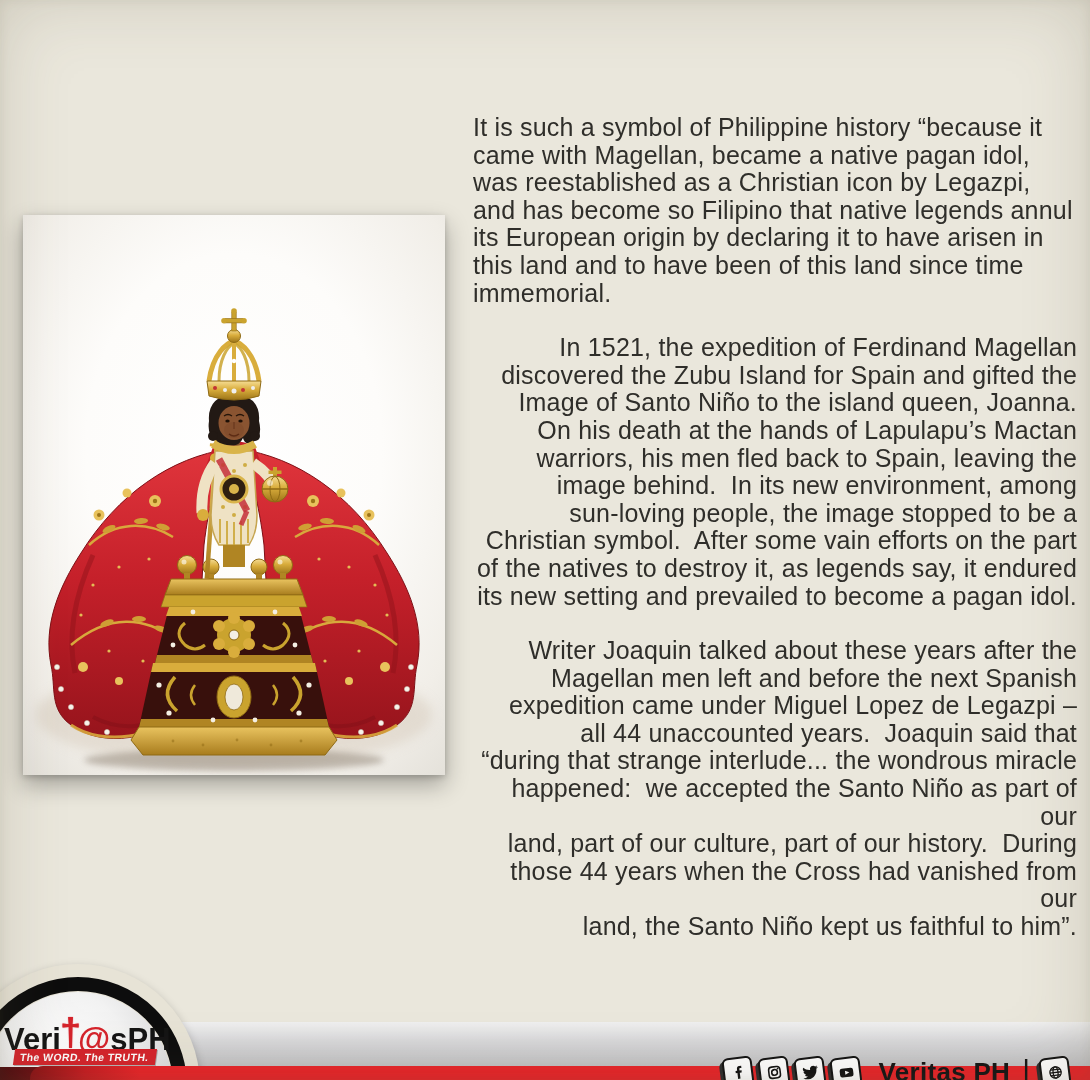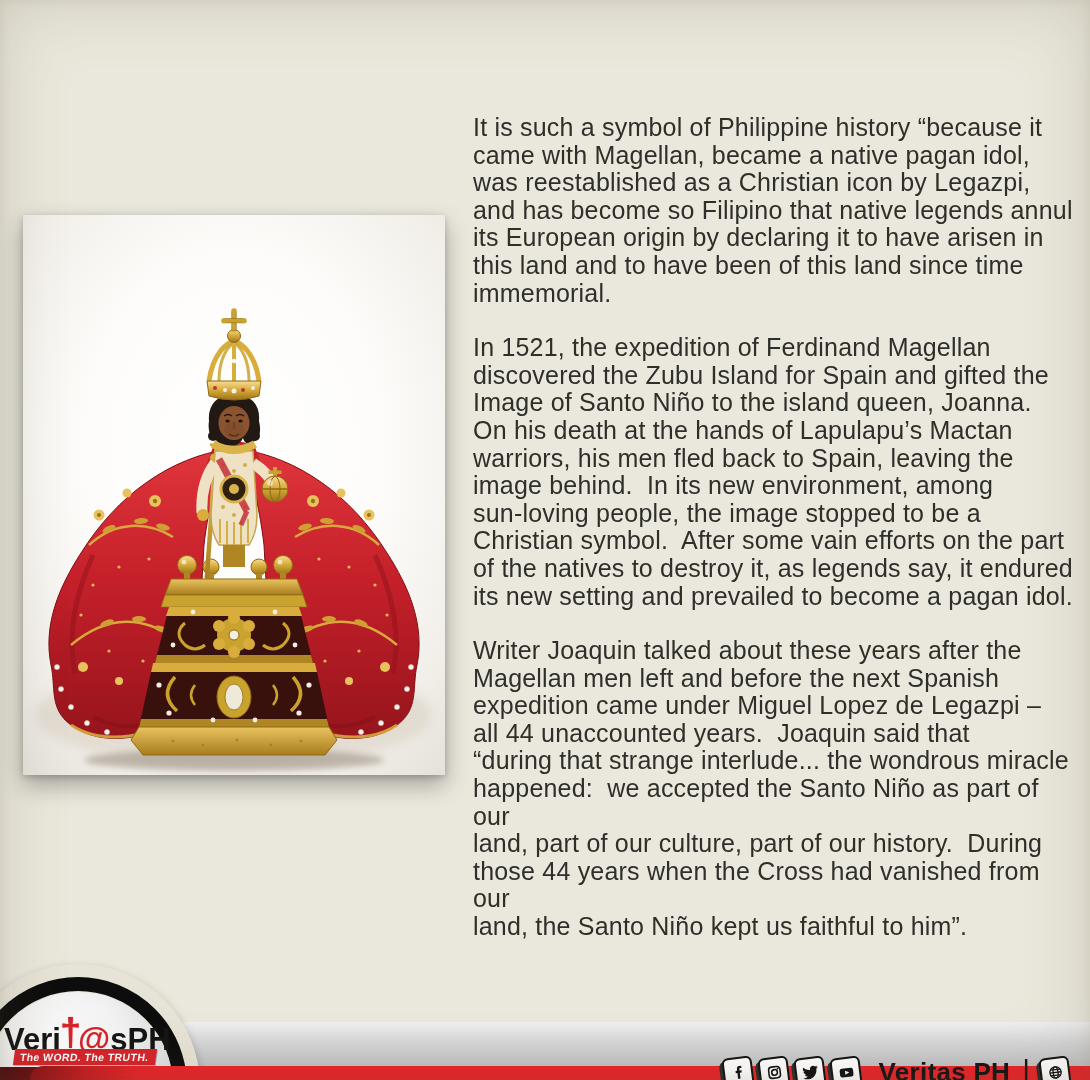--- a/index.html
+++ b/index.html
@@ -18,21 +18,21 @@
     box-shadow:0 10px 22px rgba(0,0,0,.30), 0 2px 6px rgba(0,0,0,.18);
   }
   .photo svg{display:block;width:100%;height:100%;}
 
   
   .article{
     position:absolute;left:473px;top:114px;width:604px;
     color:#2f2e2a;font-size:25px;line-height:27.6px;letter-spacing:.2px;
   }
   .para{white-space:pre-wrap;}
-  .para + .para{margin-top:27px;}
+  .para + .para{margin-top:27px;text-align:right;}
 
   
   .strip{
     position:absolute;left:0;top:1022px;width:1090px;height:45px;z-index:2;
     background:linear-gradient(180deg,#f0f0f0 0%,#d7d7d9 45%,#c1c1c3 100%);
   }
   .corner-dark{position:absolute;left:0;top:1067px;width:92px;height:13px;z-index:6;
     background:linear-gradient(90deg,#4a0b0e,#7c1015 55%,rgba(124,16,21,0));}
   .redbar{
     position:absolute;left:30px;right:0;top:1066px;height:14px;z-index:7;

